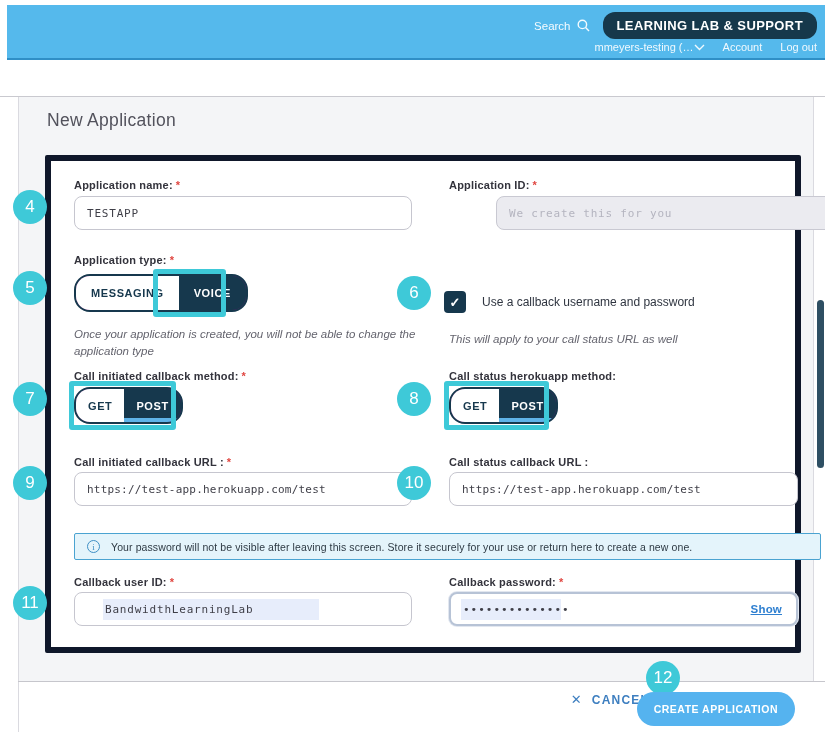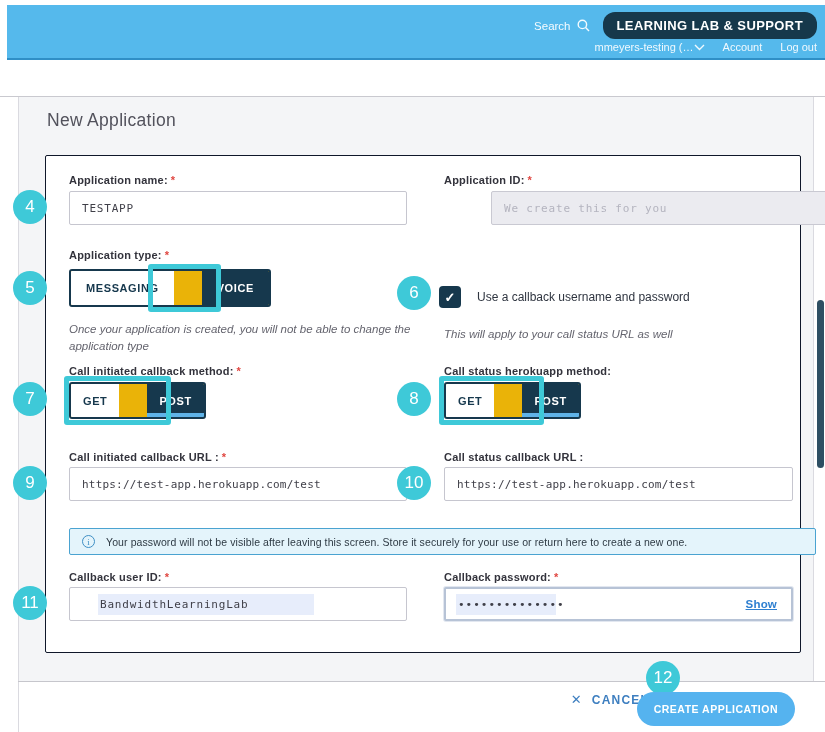--- a/index.html
+++ b/index.html
@@ -23,37 +23,37 @@
   .page-bg { position:absolute; left:18px; top:97px; width:796px; height:584px; background:#F4F5F7;
              border-left:1px solid #DADAE0; border-right:1px solid #DADAE0; }
   .footer-divider { position:absolute; left:18px; top:681px; width:807px; height:1px; background:#C6C6CC; }
   .footer-leftline { position:absolute; left:18px; top:682px; width:1px; height:50px; background:#DADAE0; }
   .scroll-thumb { position:absolute; right:1px; top:300px; width:7px; height:168px; background:#2E4F63; border-radius:4px; }
 
   .page-title { position:absolute; left:47px; top:110px; font-size:17.5px; color:#52525C; letter-spacing:.3px; }
 
   
   .card { position:absolute; left:45px; top:155px; width:756px; height:498px; background:#fff;
-          border:1px solid #0f172a; border-radius:2px; }
+          border:6px solid #0f172a; border-radius:2px; }
   .fld-label { position:absolute; font-size:11px; font-weight:bold; color:#33333C; letter-spacing:.2px; }
   .req { color:#E04640; margin-left:3px; }
-  .tinput { position:absolute; height:34px; background:#fff; border:1px solid #C6C6CF; border-radius:2px;
+  .tinput { position:absolute; height:34px; background:#fff; border:1px solid #C6C6CF; border-radius:8px;
             display:flex; align-items:center; padding-left:12px;
             font-family:"DejaVu Sans Mono", monospace; font-size:11px; color:#3F3F48; letter-spacing:.8px; }
   .tinput.disabled { background:#EBEBF0; border-color:#C9C9D2; }
   .placeholder { color:#B4B4BF; }
   .hl { background:#E7EDFB; display:inline-block; padding:4px 0 4px 2px; }
   .hl-user { width:216px; }
   .hl-pass { width:100px; letter-spacing:1px; }
   .pass-input { border:2px solid #B7C3D6; box-shadow:0 0 0 1px #E2E7F0; justify-content:space-between; padding-right:14px; }
   .show-link { font-size:11.5px; font-weight:600; color:#2E7FD0; text-decoration:underline; cursor:pointer;
                font-family:"Liberation Sans", sans-serif; letter-spacing:.2px; }
 
-  .seg-group { position:absolute; display:inline-flex; height:38px; border:2px solid #16384D; border-radius:3px;
-               overflow:hidden; background:#eab308;gap:28px; }
+  .seg-group { position:absolute; display:inline-flex; height:38px; border:2px solid #16384D; border-radius:16px;
+               overflow:hidden; background:#701a75; }
   .seg { display:flex; align-items:center; justify-content:center; font-size:11px; font-weight:bold;
          letter-spacing:.6px; color:#16384D; background:#fff; cursor:pointer; padding:0 15px; }
   .seg.sel { background:#16384D; color:#fff; }
   .seg.underline { box-shadow:inset 0 -4px 0 #5FB3E8; }
 
   .anno-box { position:absolute; border:5px solid #3EC9D8; border-radius:3px; pointer-events:none; z-index:4; }
 
   .helper { position:absolute; font-style:italic; font-size:11.5px; color:#64646E; line-height:1.45; }
 
   .chk-row { position:absolute; display:flex; align-items:center; }

